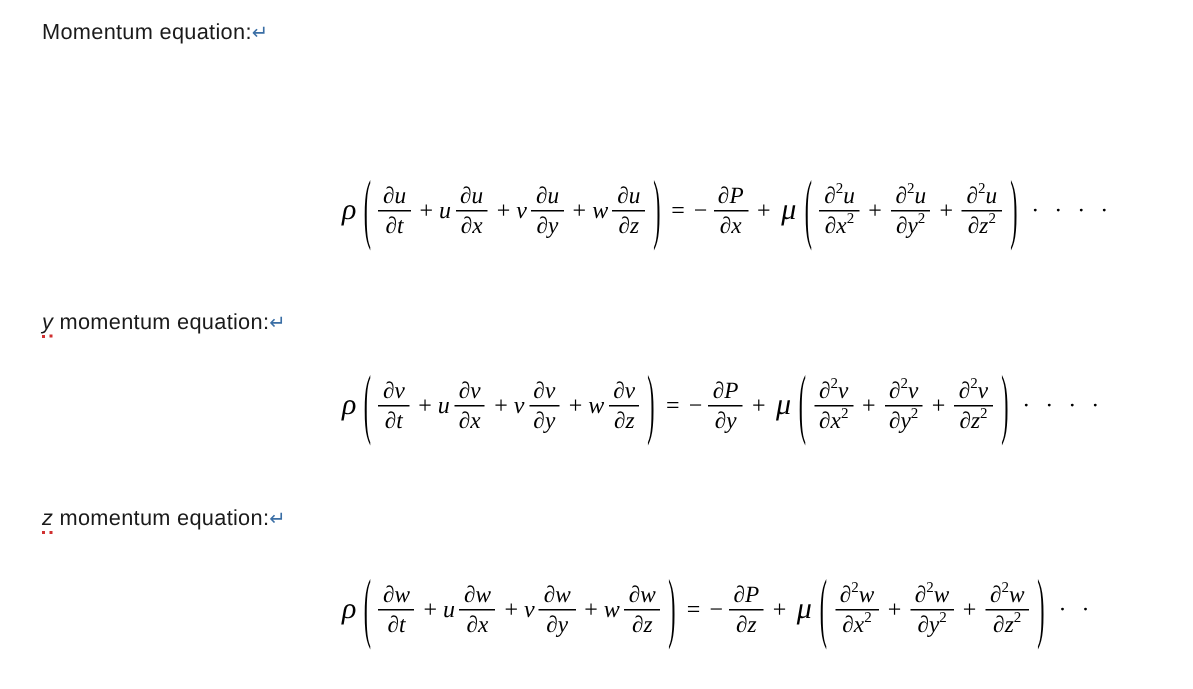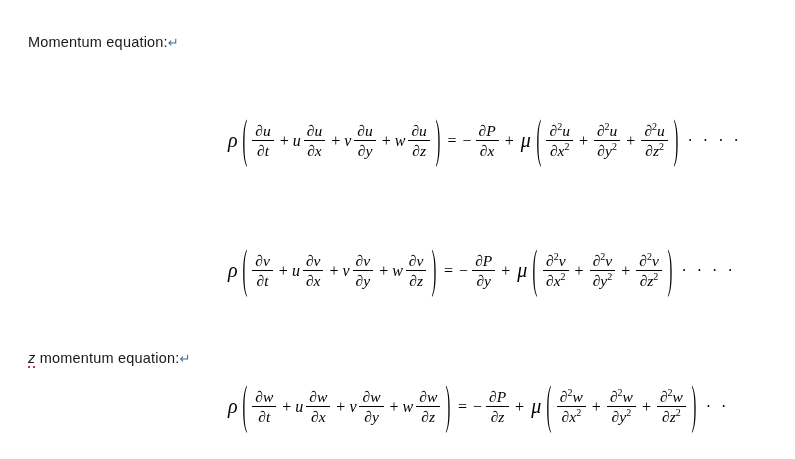--- a/index.html
+++ b/index.html
@@ -131,21 +131,21 @@
   .partial {
     font-style: italic;
     font-family: "Liberation Serif", serif;
   }
 </style>
 </head>
 <body>
 
 <div class="page">
 
-  <div class="line body-text" style="left:28px; top:14px;margin-top:20px;">
+  <div class="line body-text" style="left:28px; top:14px;">
     <span>Momentum equation:</span><span class="para-mark">↵</span>
   </div>
 
 
   <div class="eq" style="left:228px; top:122px;">
     <span class="rho">ρ</span>
     <span class="paren">(</span>
 
     <span class="frac">
       <span class="num"><span class="partial">∂</span><span class="sym">u</span></span>
@@ -208,20 +208,23 @@
     <span class="frac">
       <span class="num"><span class="partial">∂</span><sup class="exp">2</sup><span class="sym">u</span></span>
       <span class="bar"></span>
       <span class="den"><span class="partial">∂</span><span class="sym">z</span><sup class="exp">2</sup></span>
     </span>
 
     <span class="paren">)</span>
     <span class="dots">· · · ·</span>
   </div>
 
+  <div class="line body-text" style="left:28px; top:207px;">
+    <span class="var-italic spell-underline">y</span><span> momentum equation:</span><span class="para-mark">↵</span>
+  </div>
 
   <div class="eq" style="left:228px; top:252px;">
     <span class="rho">ρ</span>
     <span class="paren">(</span>
 
     <span class="frac">
       <span class="num"><span class="partial">∂</span><span class="sym">v</span></span>
       <span class="bar"></span>
       <span class="den"><span class="partial">∂</span><span class="sym">t</span></span>
     </span>
@@ -281,21 +284,21 @@
     <span class="frac">
       <span class="num"><span class="partial">∂</span><sup class="exp">2</sup><span class="sym">v</span></span>
       <span class="bar"></span>
       <span class="den"><span class="partial">∂</span><span class="sym">z</span><sup class="exp">2</sup></span>
     </span>
 
     <span class="paren">)</span>
     <span class="dots">· · · ·</span>
   </div>
 
-  <div class="line body-text" style="left:28px; top:350px;">
+  <div class="line body-text" style="left:28px; top:338px;">
     <span class="var-italic spell-underline">z</span><span> momentum equation:</span><span class="para-mark">↵</span>
   </div>
 
   <div class="eq" style="left:228px; top:388px;">
     <span class="rho">ρ</span>
     <span class="paren">(</span>
 
     <span class="frac">
       <span class="num"><span class="partial">∂</span><span class="sym">w</span></span>
       <span class="bar"></span>

